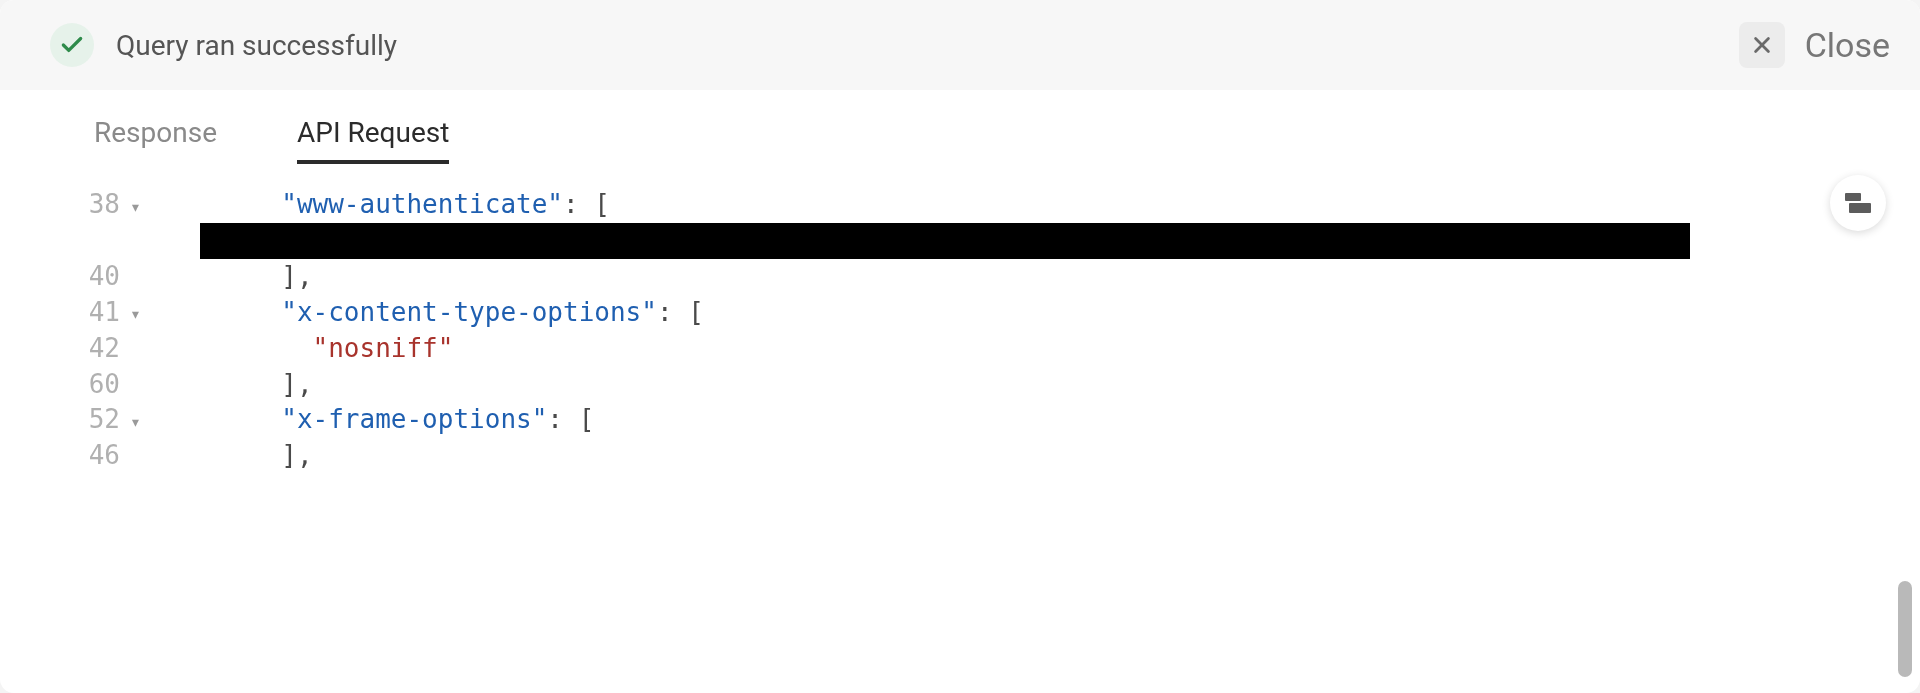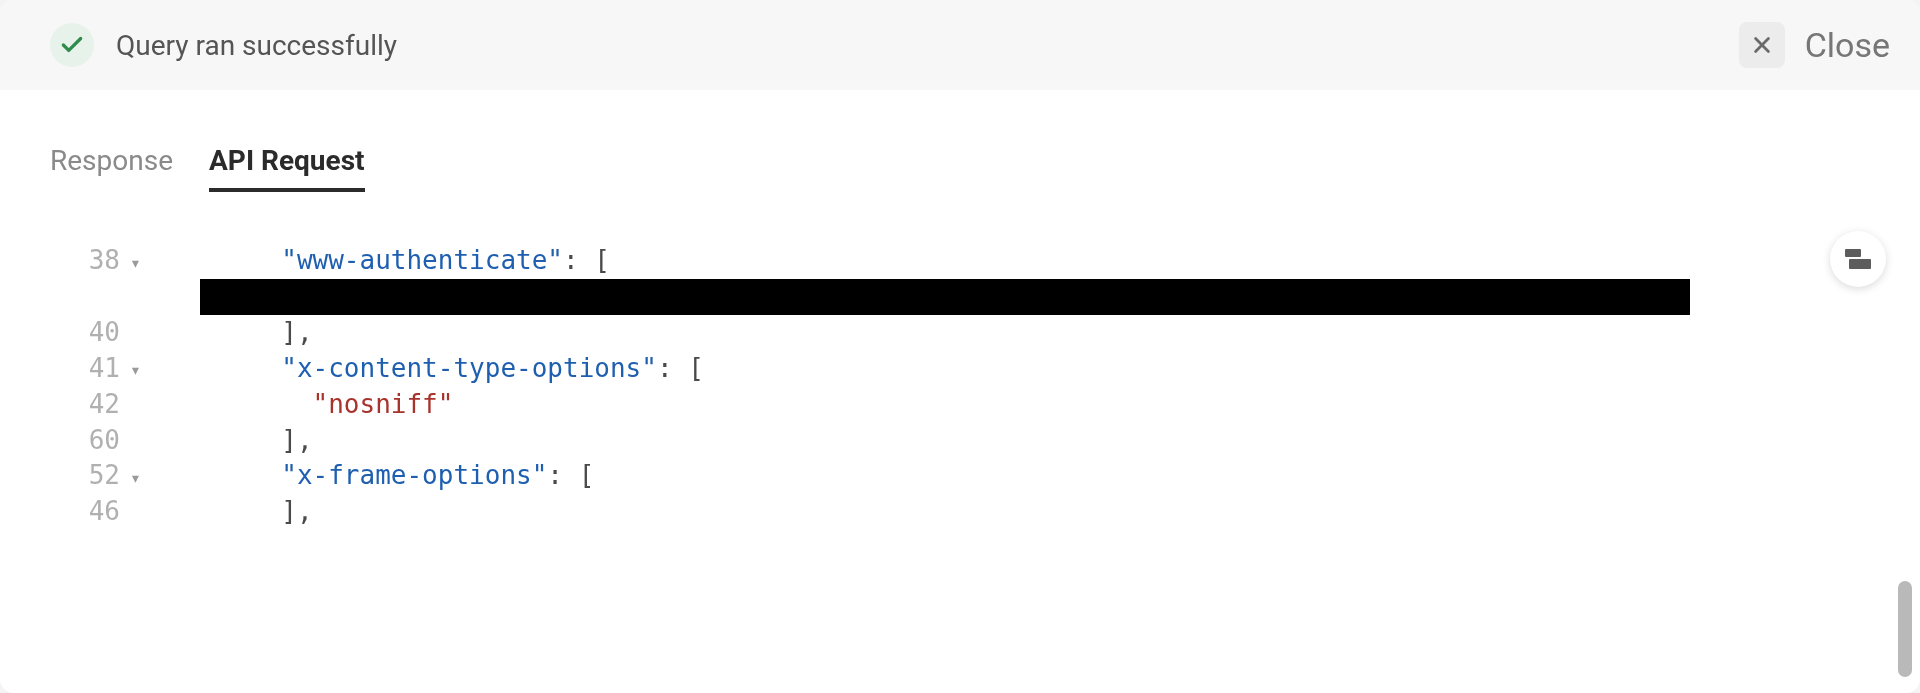--- a/index.html
+++ b/index.html
@@ -17,21 +17,20 @@
     }
 
     .panel {
       background: #ffffff;
       border-radius: 14px;
       overflow: hidden;
       height: 100%;
       display: flex;
       flex-direction: column;
       position: relative;
-      gap: 28px;
     }
 
     
     .status-bar {
       display: flex;
       align-items: center;
       justify-content: space-between;
       padding: 22px 30px 22px 50px;
       background: #f7f7f7;
     }
@@ -95,25 +94,26 @@
       gap: 36px;
       padding: 26px 50px 0 50px;
     }
 
     .tab {
       font-size: 28px;
       color: #8a8a8a;
       padding-bottom: 14px;
       cursor: pointer;
       position: relative;
+      margin-left: 44px;
     }
 
     .tab.active {
       color: #2b2b2b;
-      font-weight: 700;
+      font-weight: 400;
     }
 
     .tab.active::after {
       content: "";
       position: absolute;
       left: 0;
       right: 0;
       bottom: -1px;
       height: 4px;
       background: #2b2b2b;

